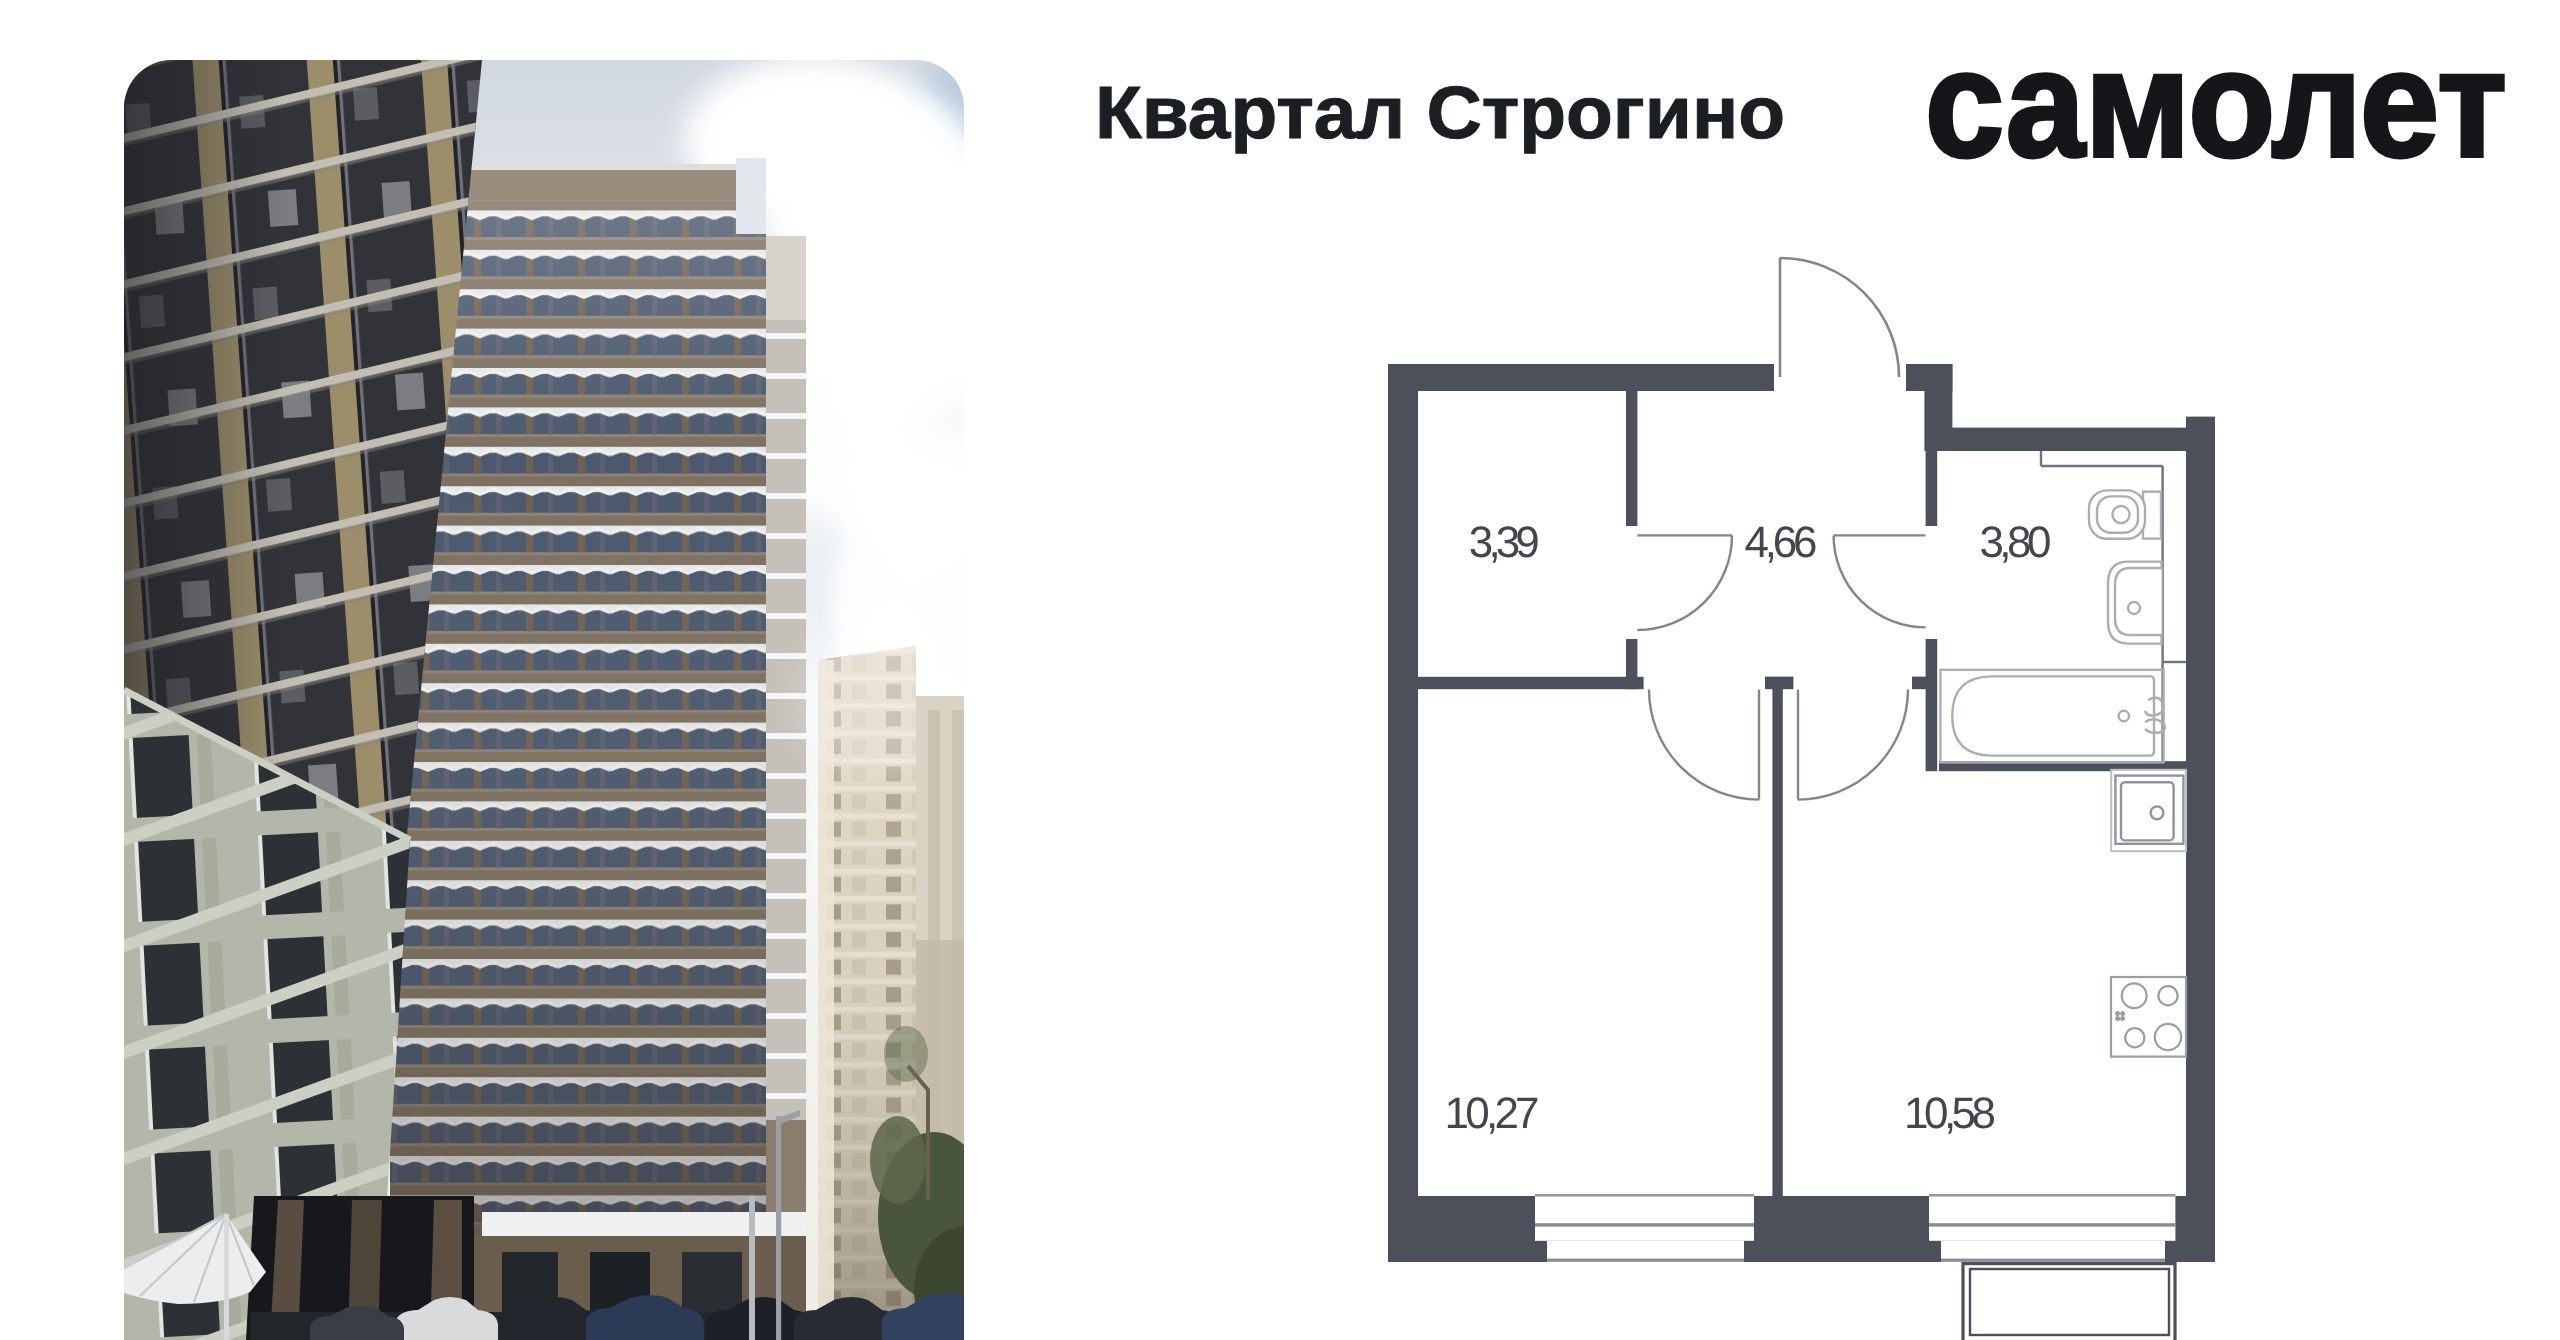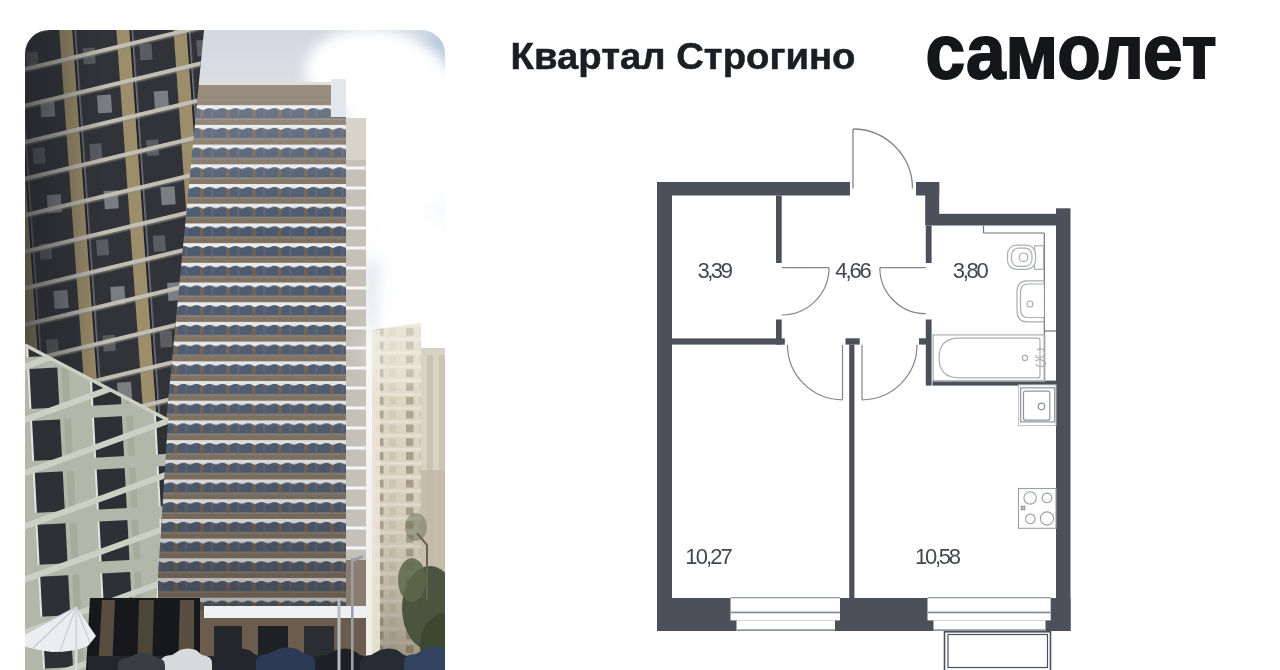--- a/index.html
+++ b/index.html
@@ -1,16 +1,16 @@
 <!DOCTYPE html>
 <html><head>
 <meta charset="utf-8">
 <style>
   html,body{margin:0;padding:0;background:#ffffff;width:1280px;height:670px;overflow:hidden;}
-  .page{position:relative;width:1240px;height:670px;background:#ffffff;font-family:"Liberation Sans",sans-serif;}
+  .page{position:relative;width:1240px;height:670px;background:#ffffff;font-family:"Liberation Sans",sans-serif;margin-left:37px;}
   svg{position:absolute;top:0;left:0;}
 </style>
 </head>
 <body>
 <div class="page">
 <svg width="1280" height="670" viewBox="0 0 1280 670">
   <defs>
     <clipPath id="photoClip">
           <path d="M49 30 h372 a24 24 0 0 1 24 24 v616 h-420 V54 a24 24 0 0 1 24-24 Z"></path>
         </clipPath>

